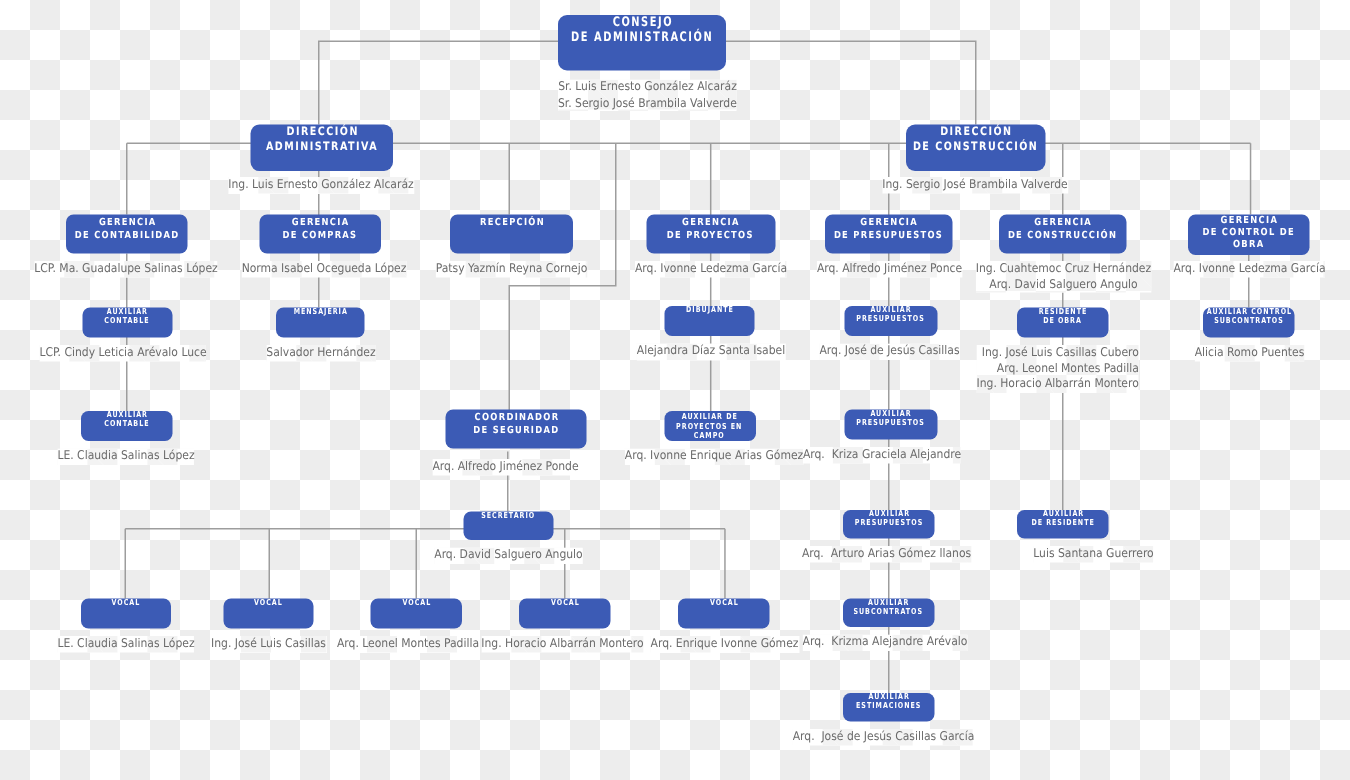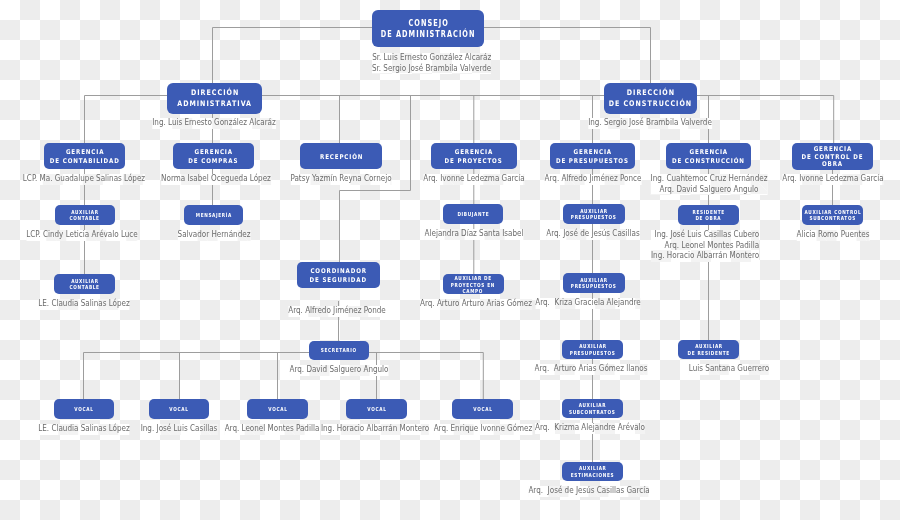--- a/index.html
+++ b/index.html
@@ -8,21 +8,21 @@
   #stage{position:relative;width:900px;height:520px;
     background-color:#ffffff;
     background-image:
       linear-gradient(45deg,#ededed 25%,transparent 25%,transparent 75%,#ededed 75%),
       linear-gradient(45deg,#ededed 25%,transparent 25%,transparent 75%,#ededed 75%);
     background-size:40px 40px;
     background-position:0 0, 20px 20px;}
   .links{position:absolute;left:0;top:0;width:900px;height:520px;}
   .link{fill:none;stroke:#9d9d9d;stroke-width:1;}
   .box{position:absolute;box-sizing:border-box;background:#3c5bb5;border-radius:5px;color:#fff;
-        display:flex;align-items:center;justify-content:center;text-align:center;}
+        display:flex;justify-content:center;text-align:center;}
   .box .inner{font-weight:bold;white-space:pre;letter-spacing:.14em;text-indent:.14em;
         font-stretch:condensed;transform-origin:center center;}
   .tier-lg{border-radius:6px;}
   .tier-md{border-radius:6px;}
   .tier-lg .inner{font-size:8.8px;line-height:10.4px;transform:translateY(0.4px) scaleX(0.83);}
   .tier-md .inner{font-size:7.7px;line-height:10.4px;transform:translateY(0.3px) scaleX(0.92);}
   .tier-sm .inner{font-size:6.5px;line-height:8.9px;transform:translateY(0.8px) scaleX(0.95);}
   .tier-sm3 .inner{font-size:6.5px;line-height:7.8px;transform:translateY(0.6px) scaleX(0.95);}
   .tier-xs .inner{font-size:5.5px;line-height:6.4px;transform:translateY(0.3px) scaleX(0.855);}
   .tier-xs3 .inner{font-size:5.5px;line-height:6.5px;transform:translateY(1.1px) scaleX(0.855);}
@@ -145,31 +145,31 @@
     <div class="box tier-xs" style="left:801.8px;top:205px;width:61.1px;height:20px">
         <span class="inner">AUXILIAR CONTROL
 SUBCONTRATOS</span>
       </div>
     <div class="cap c" style="left:832.5px;top:230.4px">Alicia Romo Puentes</div>
     <div class="box tier-xs" style="left:54px;top:274px;width:61px;height:20px">
         <span class="inner">AUXILIAR
 CONTABLE</span>
       </div>
     <div class="cap c" style="left:84px;top:299.4px">LE. Claudia Salinas López</div>
-    <div class="box tier-sm" style="left:297px;top:262px;width:83px;height:26px">
+    <div class="box tier-sm" style="left:297px;top:273px;width:94px;height:26px">
         <span class="inner">COORDINADOR
 DE SEGURIDAD</span>
       </div>
     <div class="cap c" style="left:337.3px;top:306.4px">Arq. Alfredo Jiménez Ponde</div>
     <div class="box tier-xs3" style="left:443px;top:274px;width:60.5px;height:20px">
         <span class="inner">AUXILIAR DE
 PROYECTOS EN
 CAMPO</span>
       </div>
-    <div class="cap c" style="left:476.4px;top:299.4px">Arq. Arturo Arturo Arias Gómez</div>
+    <div class="cap c" style="left:476.4px;top:299.4px">Arq. Ivonne Enrique Arias Gómez</div>
     <div class="box tier-xs" style="left:563.4px;top:273px;width:61.4px;height:20px">
         <span class="inner">AUXILIAR
 PRESUPUESTOS</span>
       </div>
     <div class="cap c" style="left:588.3px;top:298.4px">Arq.  Kriza Graciela Alejandre</div>
     <div class="box tier-xs" style="left:308.8px;top:341px;width:60.2px;height:19px">
         <span class="inner">SECRETARIO</span>
       </div>
     <div class="cap c" style="left:338.5px;top:365.4px">Arq. David Salguero Angulo</div>
     <div class="box tier-xs" style="left:562px;top:340px;width:61px;height:19px">

